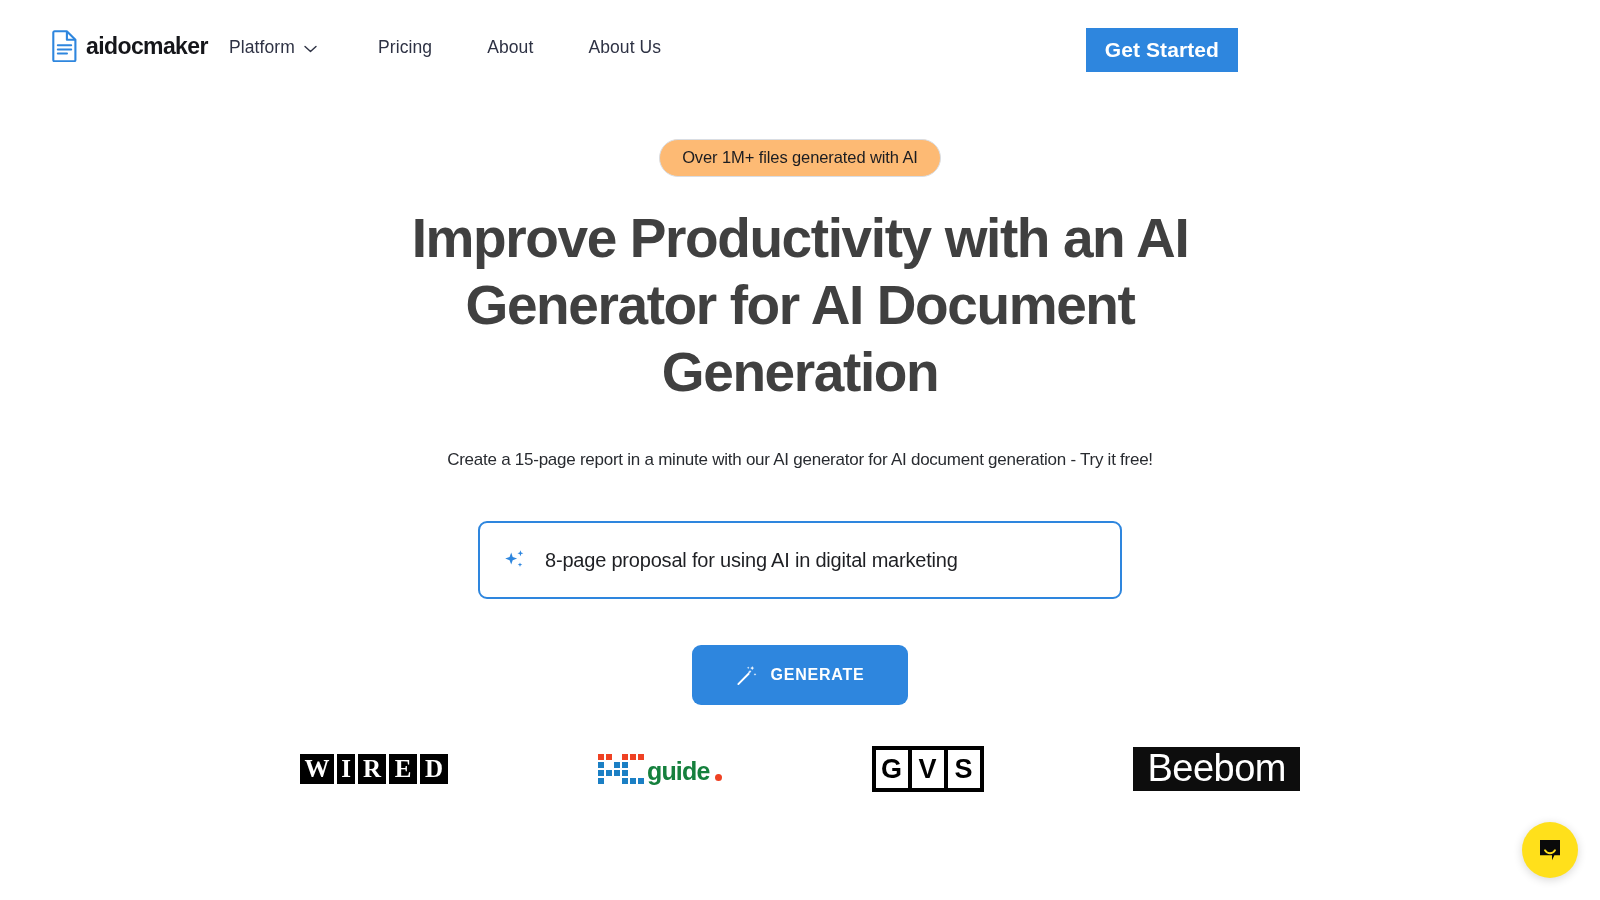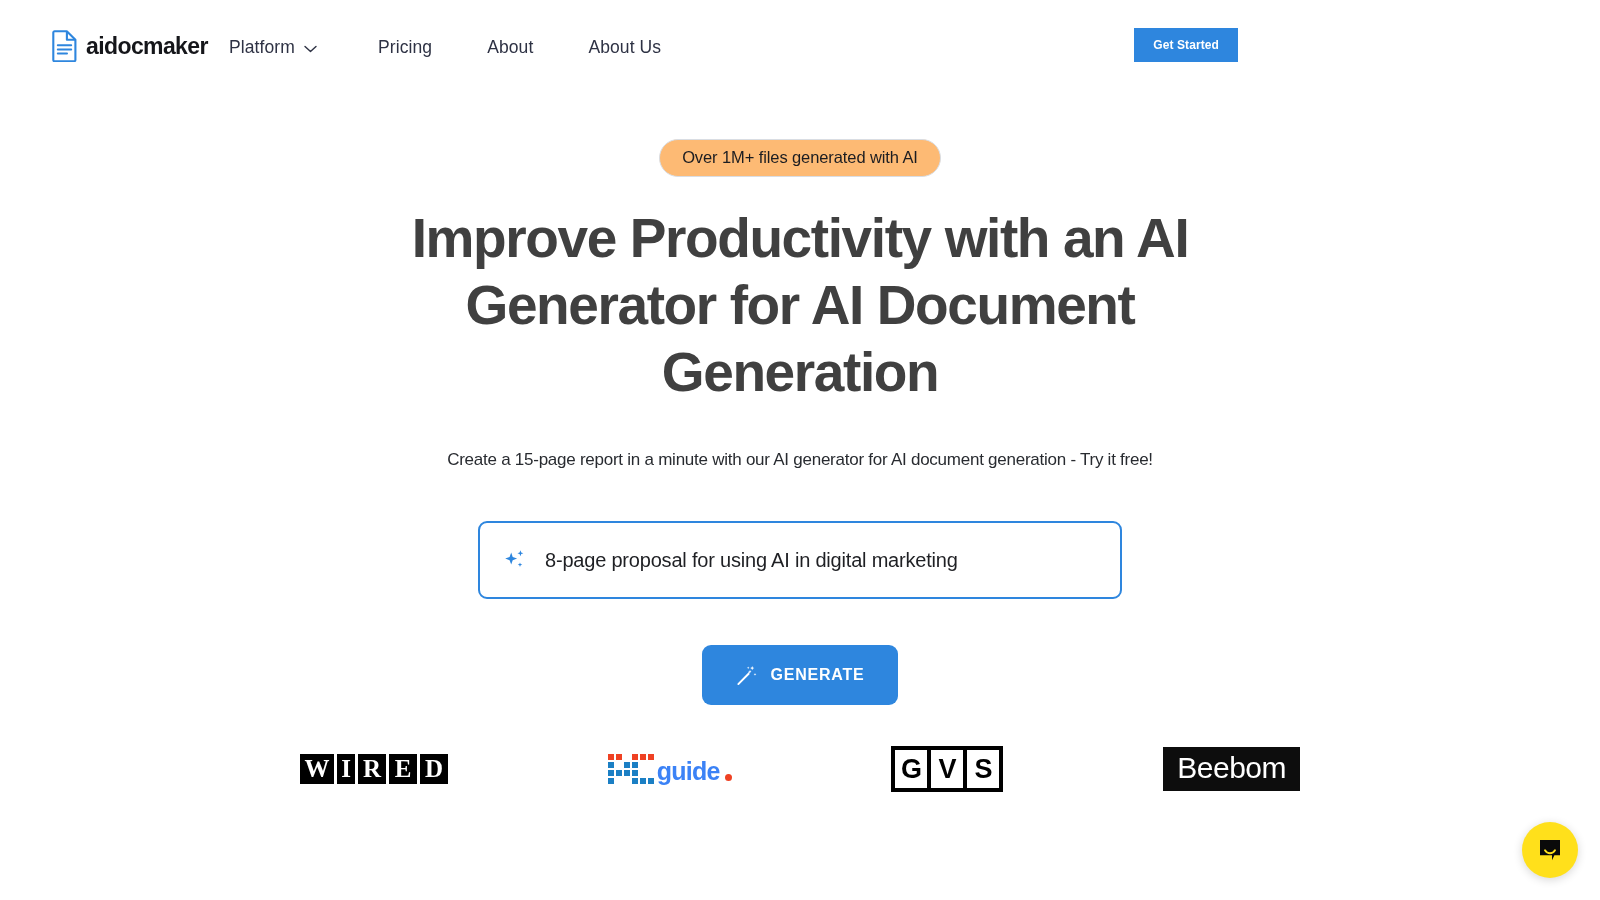--- a/index.html
+++ b/index.html
@@ -65,21 +65,21 @@
 
   .cta-header {
     position: absolute;
     right: 62px;
     top: 28px;
     background: #2e86de;
     color: #ffffff;
     border: none;
     border-radius: 0;
     font-family: "Liberation Sans", sans-serif;
-    font-size: 12px;
+    font-size: 21px;
     font-weight: 700;
     letter-spacing: 0.1px;
     padding: 10px 19px;
     cursor: pointer;
   }
 
   
   .hero {
     position: absolute;
     top: 95px; left: 0;
@@ -139,21 +139,21 @@
     letter-spacing: -0.2px;
     white-space: nowrap;
   }
 
   .generate-btn {
     margin: 46px auto 0;
     display: flex;
     align-items: center;
     justify-content: center;
     gap: 13px;
-    width: 196px;
+    width: 216px;
     height: 60px;
     background: #2e86de;
     border: none;
     border-radius: 9px;
     color: #ffffff;
     font-family: "Liberation Sans", sans-serif;
     font-size: 16px;
     font-weight: 700;
     letter-spacing: 0.8px;
     cursor: pointer;
@@ -209,21 +209,21 @@
     grid-template-columns: repeat(6, 6px);
     grid-template-rows: repeat(4, 6px);
     gap: 2px;
   }
   .pc-blocks i { display: block; width: 6px; height: 6px; background: #1b7fc4; }
   .pc-blocks i.red { background: #ef4123; }
   .pc-blocks i.off { background: transparent; }
   .pc-word {
     font-size: 25px;
     font-weight: 800;
-    color: #3b82f6;
+    color: #15803d;
     letter-spacing: -0.8px;
     line-height: 25px;
   }
   .pc-dot {
     width: 7px; height: 7px; border-radius: 50%;
     background: #ef4123; margin-bottom: 3px; margin-left: 2px;
   }
 
   
   .gvs {
@@ -252,21 +252,21 @@
     font-size: 23px;
     font-weight: 700;
     color: #2b2b2b;
     letter-spacing: -0.4px;
   }
 
   
   .beebom {
     background: #0d0d0d;
     color: #ffffff;
-    font-size: 30px;
+    font-size: 38px;
     font-weight: 400;
     letter-spacing: -0.5px;
     padding: 4px 14px 6px;
     line-height: 34px;
   }
 
   
   .chat-widget {
     position: absolute;
     right: 22px;

